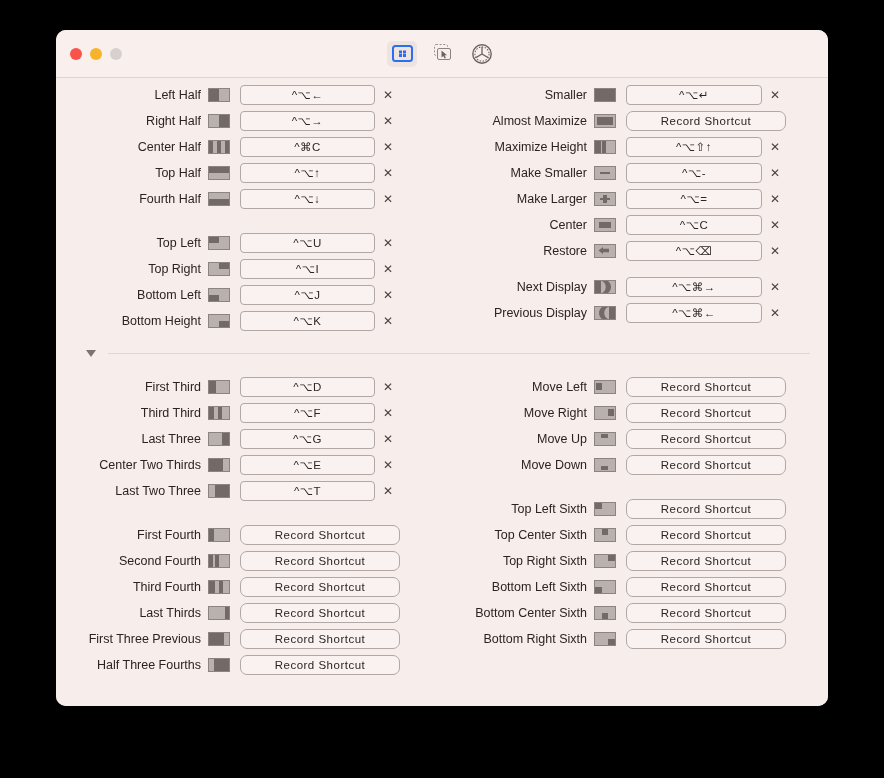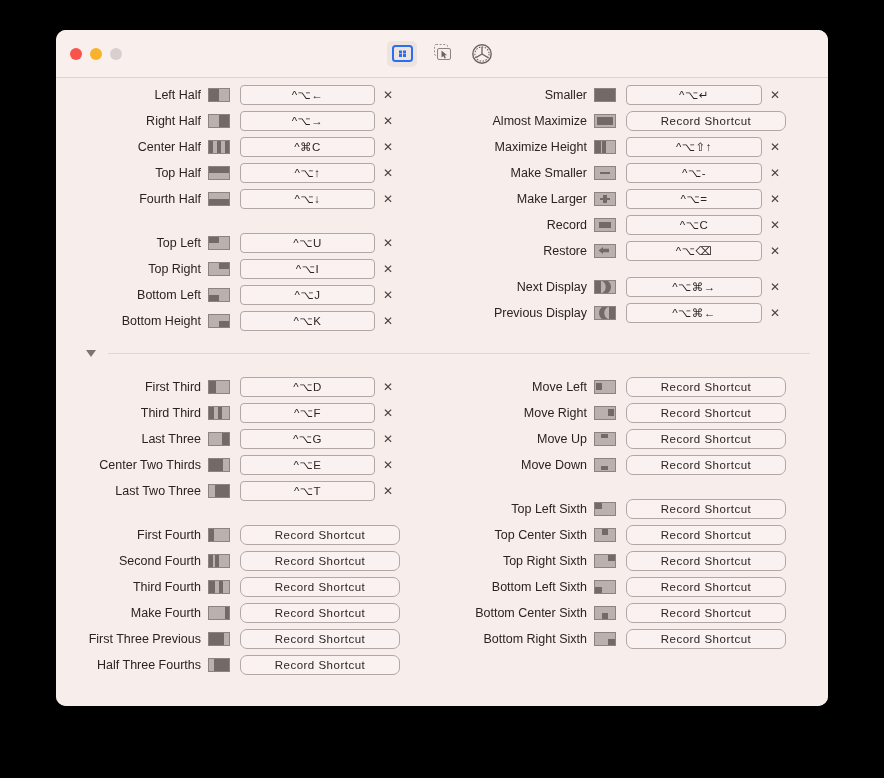--- a/index.html
+++ b/index.html
@@ -360,21 +360,21 @@
             <span class="thumb">
                 <i style="left:27%;top:42%;width:46%;height:16%"></i>
                 <i style="left:41%;top:20%;width:18%;height:60%"></i>
               </span>
             <span class="field-wrap">
               <span class="field recorded">^⌥=</span>
               <span class="clear-btn">✕</span>
             </span>
           </div>
           <div class="row">
-            <span class="label">Record</span>
+            <span class="label">Center</span>
             <span class="thumb">
                 <i style="left:18%;top:25%;width:64%;height:50%"></i>
               </span>
             <span class="field-wrap">
               <span class="field recorded">^⌥C</span>
               <span class="clear-btn">✕</span>
             </span>
           </div>
           <div class="row">
             <span class="label">Restore</span>
@@ -514,21 +514,21 @@
             <span class="thumb">
                 <i style="left:0;top:0;width:30%;height:100%"></i>
                 <i style="left:52%;top:0;width:18%;height:100%"></i>
               </span>
             <span class="field-wrap">
               <span class="field empty">Record Shortcut</span>
               <span class="clear-spacer"></span>
             </span>
           </div>
           <div class="row">
-            <span class="label">Make Fourth</span>
+            <span class="label">Last Thirds</span>
             <span class="thumb">
                 <i style="right:0;top:0;width:22%;height:100%"></i>
               </span>
             <span class="field-wrap">
               <span class="field empty">Record Shortcut</span>
               <span class="clear-spacer"></span>
             </span>
           </div>
           <div class="row">
             <span class="label">First Three Previous</span>

